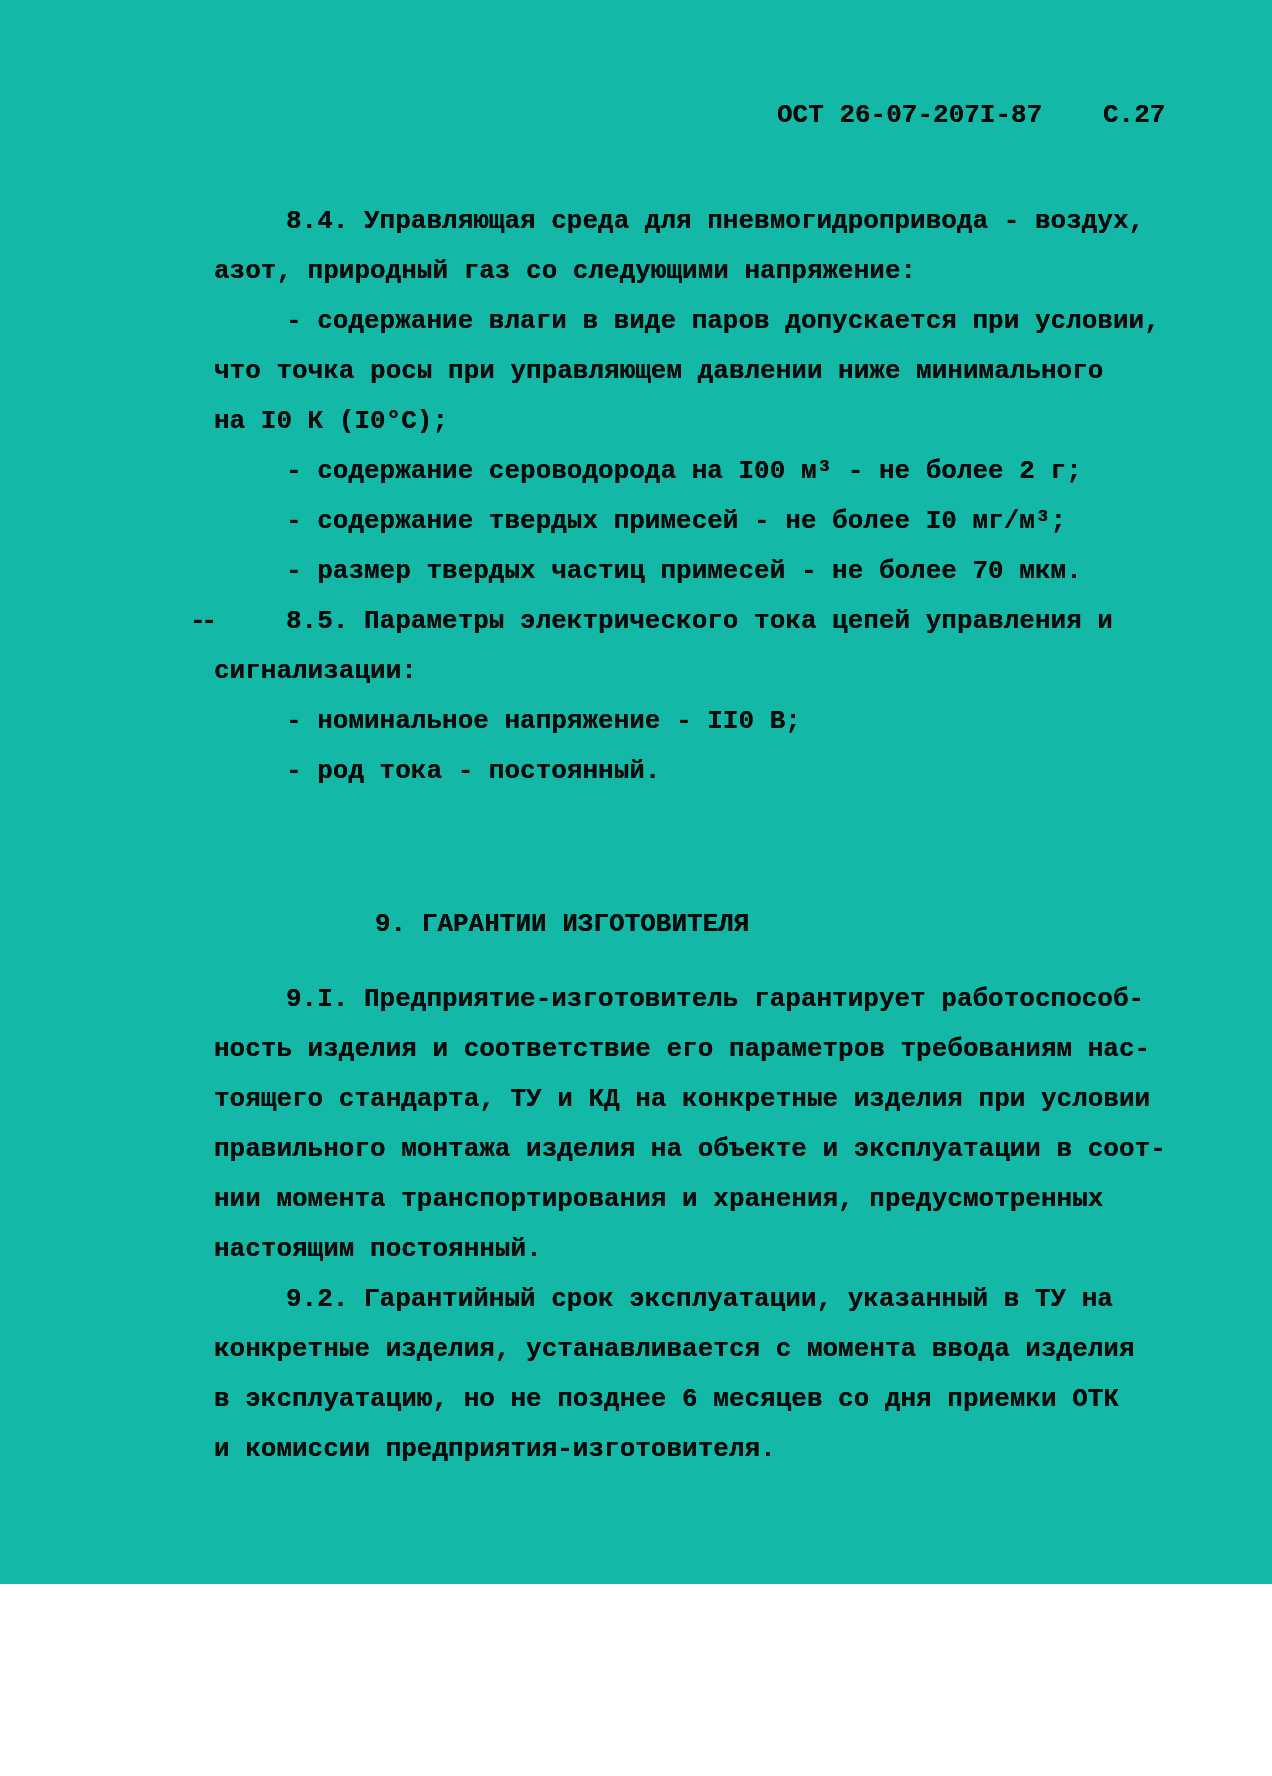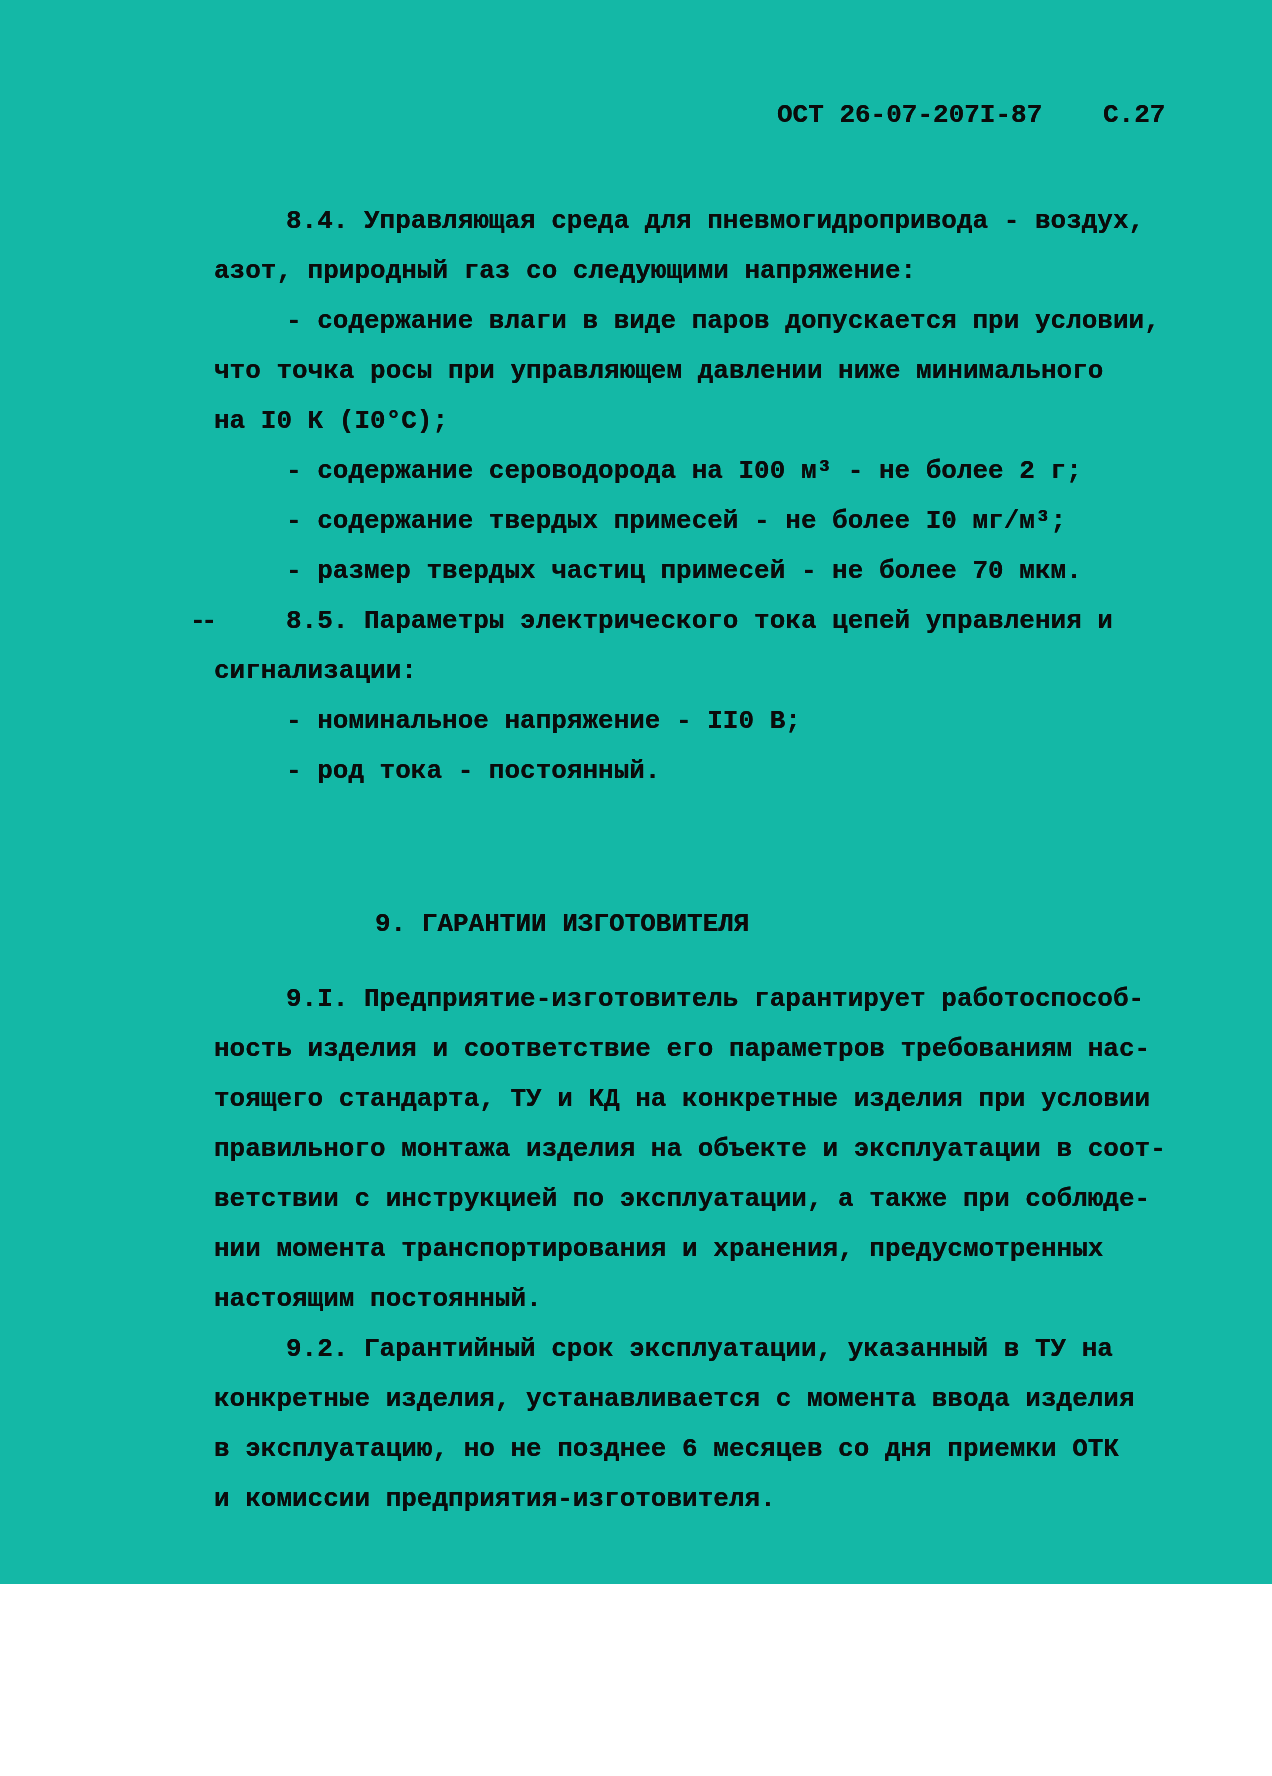--- a/index.html
+++ b/index.html
@@ -58,21 +58,20 @@
     <div class="line ind">- род тока - постоянный.</div>
   </div>
 
   <div class="txt heading">9. ГАРАНТИИ ИЗГОТОВИТЕЛЯ</div>
 
   <div class="block block-b">
     <div class="line ind">9.I. Предприятие-изготовитель гарантирует работоспособ-</div>
     <div class="line">ность изделия и соответствие его параметров требованиям нас-</div>
     <div class="line">тоящего стандарта, ТУ и КД на конкретные изделия при условии</div>
     <div class="line">правильного монтажа изделия на объекте и эксплуатации в соот-</div>
-    <div class="line">ветствии с инструкцией по эксплуатации, а также при соблюде-</div>
     <div class="line">нии момента транспортирования и хранения, предусмотренных</div>
     <div class="line">настоящим постоянный.</div>
     <div class="line ind">9.2. Гарантийный срок эксплуатации, указанный в ТУ на</div>
     <div class="line">конкретные изделия, устанавливается с момента ввода изделия</div>
     <div class="line">в эксплуатацию, но не позднее 6 месяцев со дня приемки ОТК</div>
     <div class="line">и комиссии предприятия-изготовителя.</div>
   </div>
 
 </div>
 

